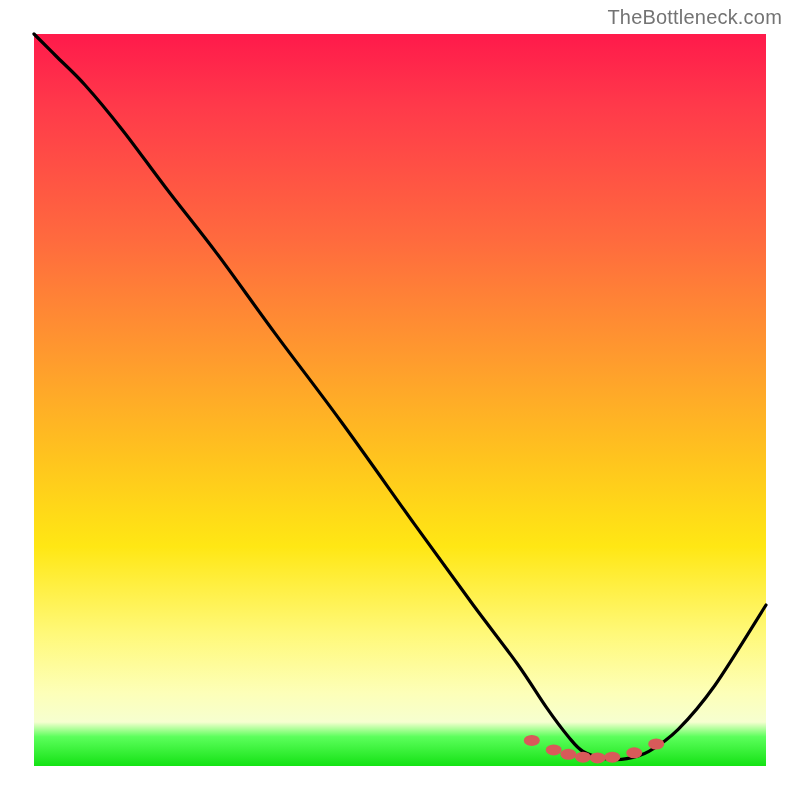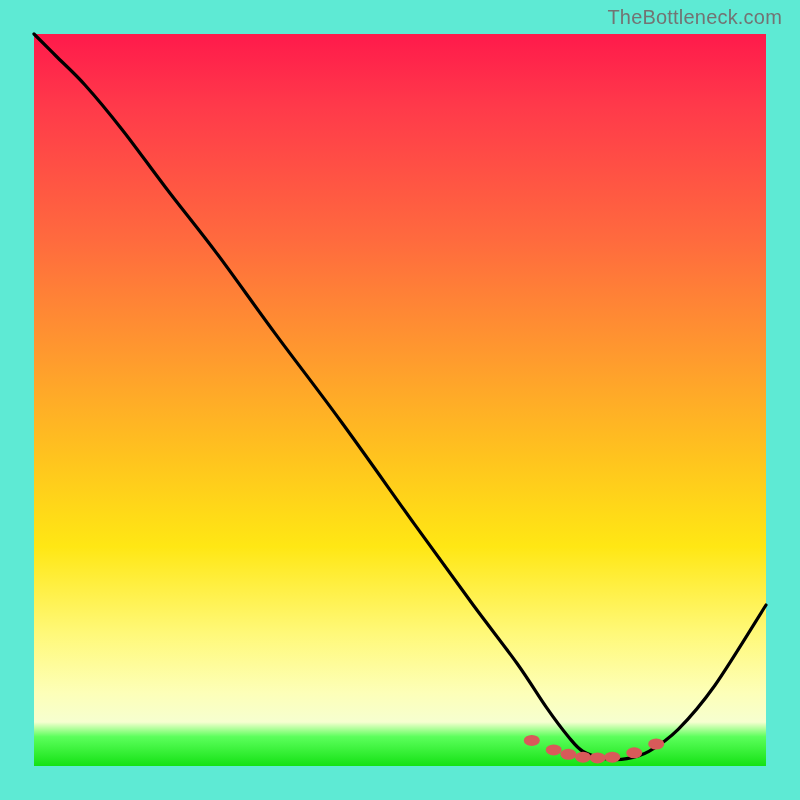--- a/index.html
+++ b/index.html
@@ -8,21 +8,21 @@
     width: 800px;
     height: 800px;
     background: #000;
     font-family: Arial, Helvetica, sans-serif;
     overflow: hidden;
   }
   .frame {
     position: relative;
     width: 800px;
     height: 800px;
-    background: #5eead4;
+    background: #ffffff;
   }
   .watermark {
     position: absolute;
     top: 6px;
     right: 18px;
     color: #737373;
     font-size: 20px;
     font-weight: 500;
     letter-spacing: 0.2px;
   }

